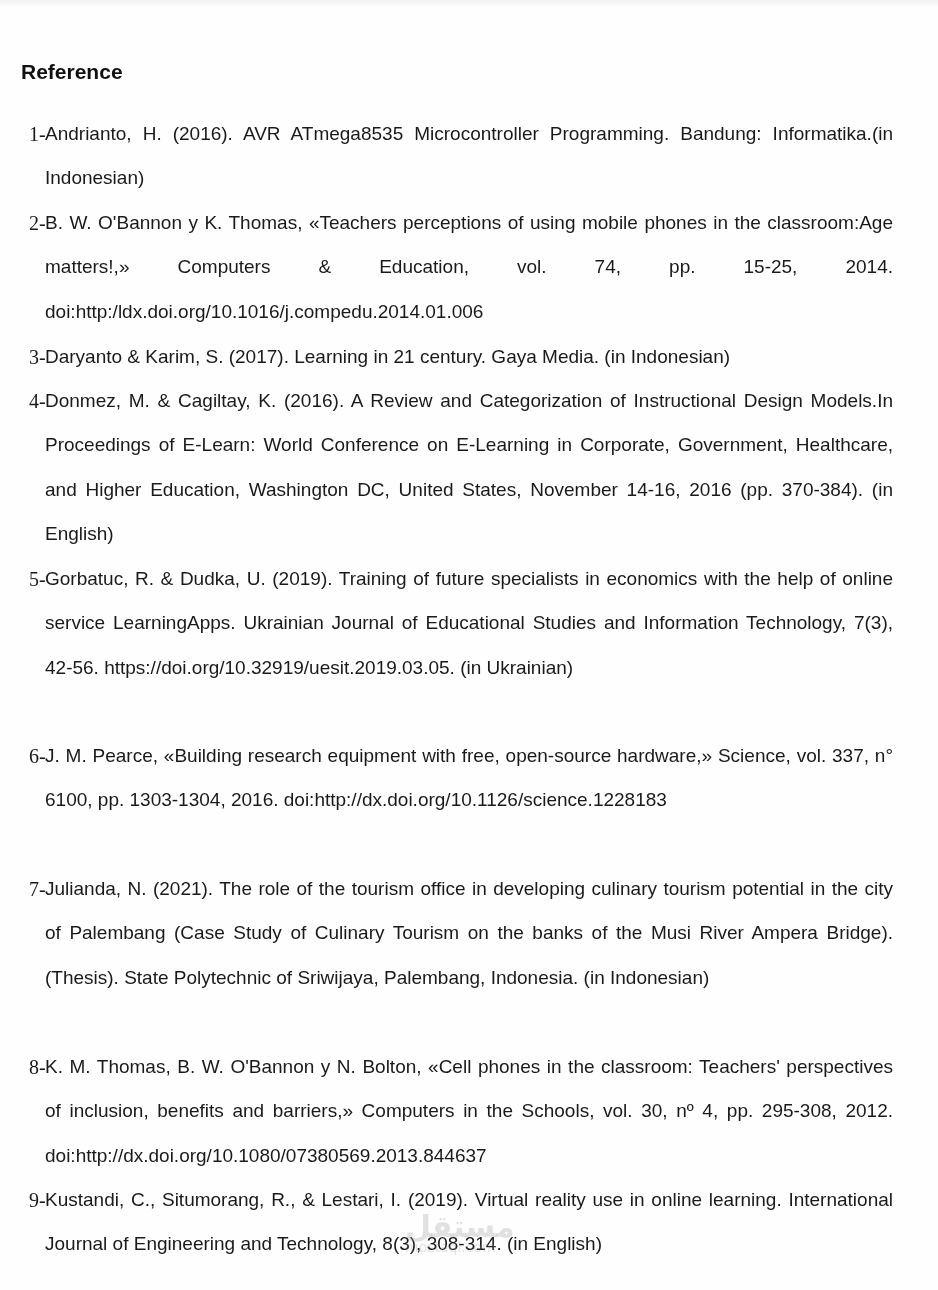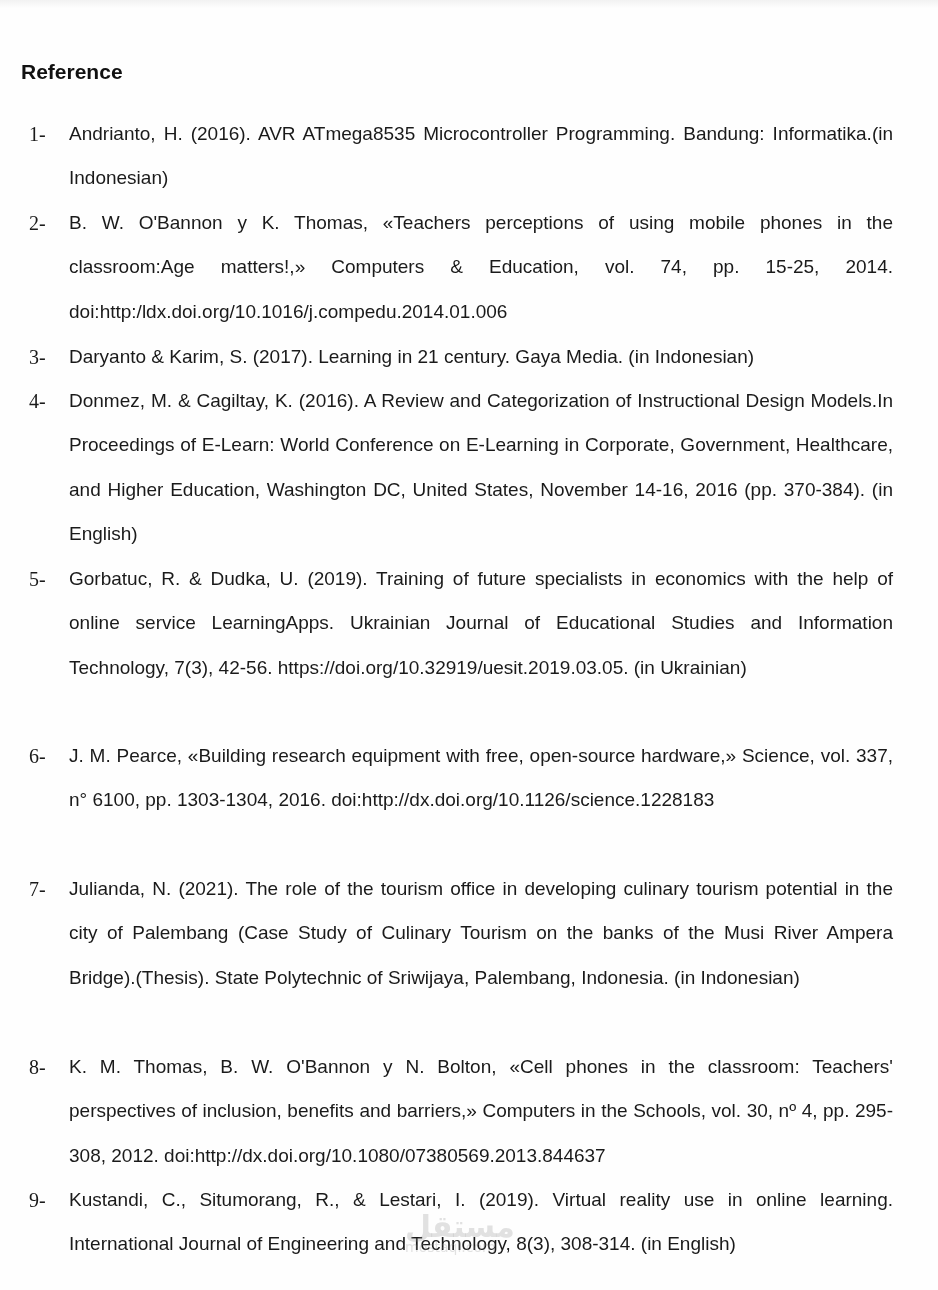--- a/index.html
+++ b/index.html
@@ -20,21 +20,21 @@
   }
   .ref {
     position: absolute; left: 29px; width: 864px;
     font-size: 19px; line-height: 44.4px;
   }
   .ref .num {
     position: absolute; left: 0; top: 0; width: 32px;
     font-family: "Liberation Serif", serif; font-size: 20px;
   }
   .ref .body {
-    margin-left: 40px; text-align: justify; text-align-last: left;
+    margin-left: 16px; text-align: justify; text-align-last: left;
   }
   .watermark {
     position: absolute; left: 405px; top: 1212px;
     color: rgba(150,150,150,0.28);
     font-family: "DejaVu Sans", sans-serif;
     pointer-events: none;
   }
   .watermark .ar { font-size: 30px; font-weight: bold; line-height: 30px; }
   .watermark .lat { font-size: 14px; line-height: 14px; margin-top: -2px; }
 </style>

